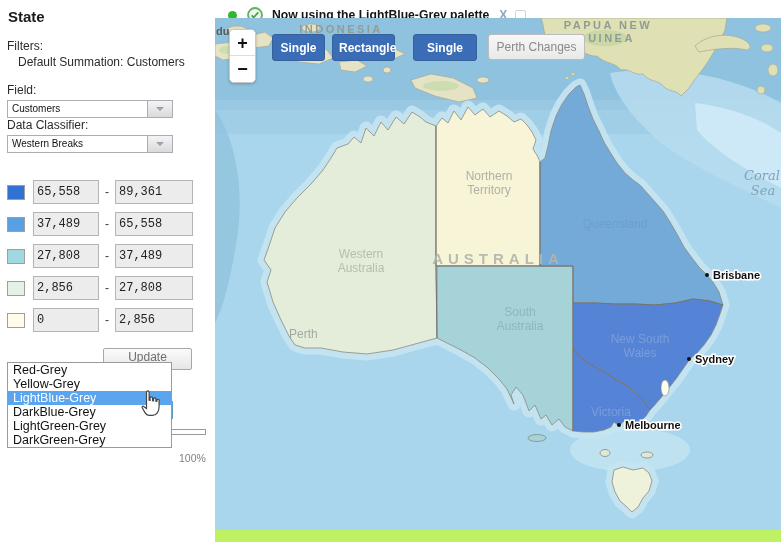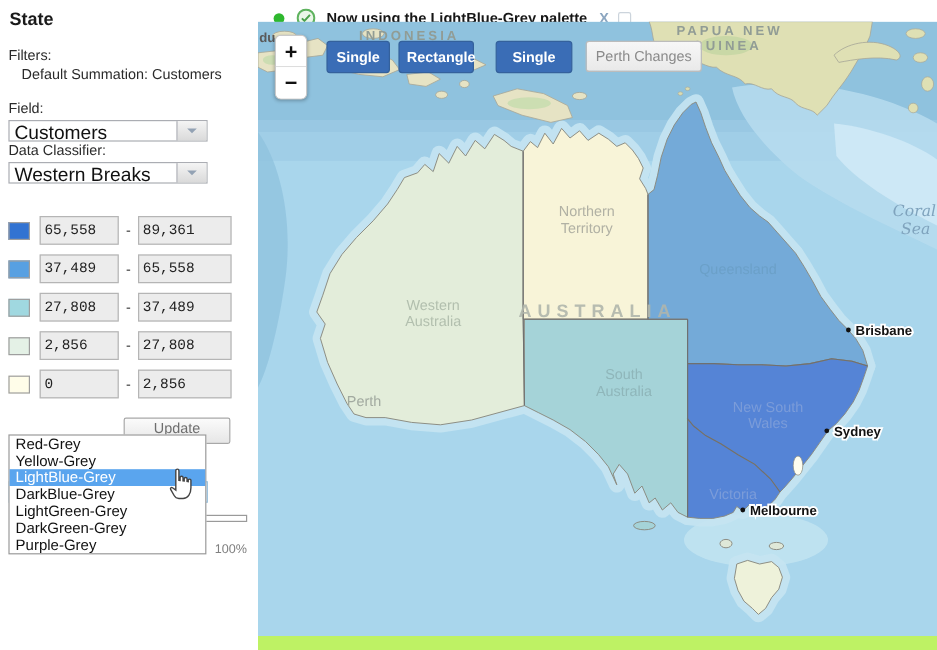--- a/index.html
+++ b/index.html
@@ -4,21 +4,21 @@
 <style>
   html,body{margin:0;padding:0;background:#fff;}
   .app{position:relative;width:781px;height:542px;font-family:"Liberation Sans",sans-serif;overflow:hidden;background:#bef264;}
   
   .sidebar{position:absolute;left:0;top:0;width:215px;height:542px;background:#fff;box-sizing:border-box;padding:6px 0 0 7px;}
   .sb-title{font-size:15px;font-weight:bold;color:#1a1a1a;margin:2px 0 14px 1px;}
   .sb-label{font-size:12px;color:#2b2b2b;margin:0 0 2px 0;}
   .sb-sub{font-size:12px;color:#2b2b2b;margin:2px 0 14px 11px;}
   .gap8{}
   .combo{position:relative;width:166px;height:18px;border:1px solid #abadb3;background:#fff;box-sizing:border-box;margin:3px 0 0 0;cursor:default;}
-  .combo .txt{font-size:16px;color:#111;padding:2px 0 0 4px;white-space:nowrap;overflow:hidden;}
+  .combo .txt{font-size:10px;color:#111;padding:2px 0 0 4px;white-space:nowrap;overflow:hidden;}
   .combo .btn{position:absolute;right:0;top:0;width:24px;height:16px;background:linear-gradient(#f4f4f4,#dadada);border-left:1px solid #abadb3;display:flex;align-items:center;justify-content:center;}
   .combo .tri{width:0;height:0;border:4px solid transparent;border-top-color:#93a2b4;margin-top:4px;}
   .combo.focus{border-color:#5e9cc8;}
   .combo.focus .btn{background:linear-gradient(#eaf4fc,#cfe4f4);border-left-color:#5e9cc8;}
   .combo.focus .tri{border-top-color:#6f8ba0;}
   .legend{margin-top:27px;}
   .lrow{display:flex;align-items:center;margin-bottom:8px;}
   .swatch{width:18px;height:15px;border:1px solid #9e9e9e;box-sizing:border-box;margin-right:8px;}
   .rin{width:66px;height:24px;box-sizing:border-box;border:1px solid #b5b5b5;background:#ececec;font-family:Liberation Mono, monospace;font-size:12px;color:#222;padding:0 3px;}
   .rin2{width:78px;}
@@ -127,21 +127,20 @@
     <div class="slider-frag"></div>
     <div class="pct">100%</div>
 
     <div class="popup">
       <div class="item">Red-Grey</div>
       <div class="item">Yellow-Grey</div>
       <div class="item sel">LightBlue-Grey</div>
       <div class="item">DarkBlue-Grey</div>
       <div class="item">LightGreen-Grey</div>
       <div class="item">DarkGreen-Grey</div>
-      <div class="item">Purple-Grey</div>
     </div>
 
     <div class="cursor">
       <svg viewBox="0 0 20 26" width="22" height="28">
         <path d="M7.3,24.5 c-1.6,-0.1 -2.9,-0.9 -3.7,-2.3 L0.9,17.4 c-0.5,-0.9 0.6,-1.8 1.4,-1.2 l2.6,1.9 V3 c0,-1.6 2.4,-1.6 2.4,0 v7.5 l0.9,0.1 V8.4 c0,-1.5 2.3,-1.5 2.3,0 v2.4 l0.9,0.1 V9.3 c0,-1.4 2.2,-1.4 2.2,0 v2 l0.9,0.2 v-1 c0,-1.3 2.1,-1.3 2.1,0 v5.8 c0,4.6 -2.4,8.2 -6.1,8.2 z" fill="#ffffff" stroke="#444" stroke-width="1.1"></path>
       </svg>
     </div>
   </aside>
 
   <div class="main">

